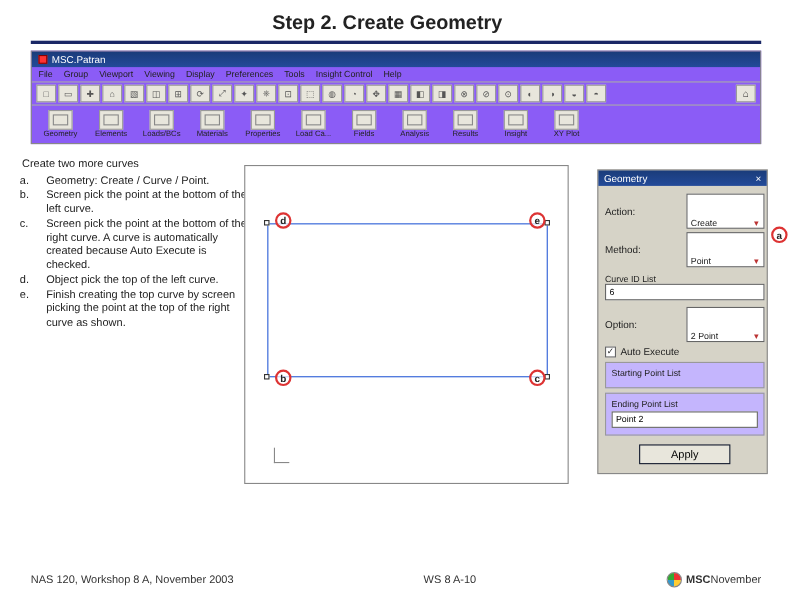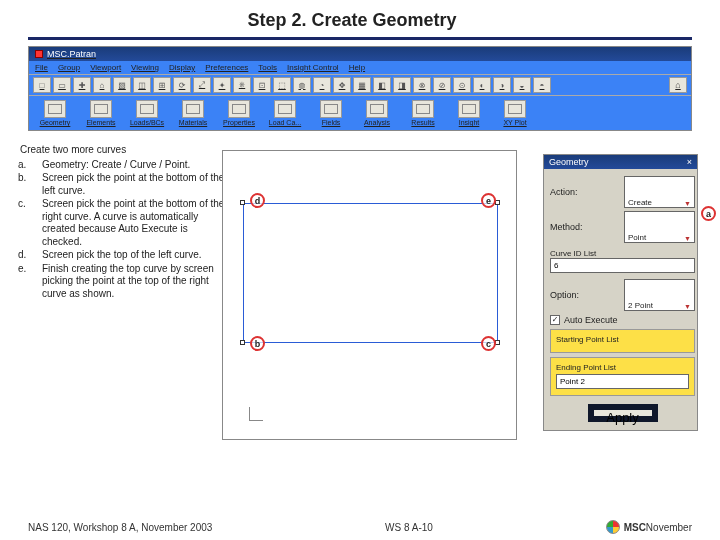--- a/index.html
+++ b/index.html
@@ -2,21 +2,21 @@
 <html><head>
 <meta charset="utf-8">
 <style>
   * { box-sizing: border-box; margin: 0; padding: 0; }
   body { width: 720px; height: 540px; font-family: Arial, sans-serif; font-size: 10px; color: #222; position: relative; background: #fff; }
   .slide { width: 720px; height: 540px; position: relative; }
   .title { text-align: center; font-size: 18px; font-weight: bold; color: #222; padding: 10px 16px 6px 0; }
   .title-rule { margin: 0 28px 6px 28px; border: 0; border-top: 3px solid #1a2866; }
   .toolbar-img { margin: 0 28px 6px 28px; }
   
-  .tb { border: 1px solid #888; background: #3b82f6; font-size: 8px; color: #222; text-decoration: underline; }
+  .tb { border: 1px solid #888; background: #8b5cf6; font-size: 8px; color: #222; }
   .tb-title { background: linear-gradient(#1a3c7a,#234a99); color: #fff; padding: 2px 6px; font-size: 9px; display:flex; align-items:center; gap:4px;}
   .tb-title .sq { width:8px; height:8px; background:#f33; border:1px solid #800; display:inline-block;}
   .tb-menu { display:flex; gap:10px; padding: 2px 6px; border-bottom:1px solid #aaa; }
   .tb-row { display:flex; gap:2px; padding: 2px 4px; border-bottom:1px solid #aaa; align-items:center;}
   .tb-row:last-child { border-bottom:none; }
   .tb-btn { width:18px; height:16px; background:#e8e6dc; border:1px solid #999; display:flex; align-items:center; justify-content:center; font-size:8px; color:#555;}
   .tb-big { display:flex; flex-direction:column; align-items:center; width:44px; padding:2px 0; }
   .tb-big .ic { width:22px; height:18px; background:#e8e6dc; border:1px solid #999; margin-bottom:1px; position:relative;}
   .tb-big .ic::after{content:"";position:absolute;inset:3px;border:1px solid #888;}
   .tb-big span { font-size:7px; }
@@ -40,24 +40,24 @@
   .panel { position:absolute; right: 22px; top: 14px; width: 155px; background:#d6d3c7; border:1px solid #888; font-size:9px; color:#222; }
   .panel .p-title { background: linear-gradient(#1a3c7a,#234a99); color:#fff; padding:2px 5px; font-size:9px; display:flex; justify-content:space-between;}
   .panel .p-body { padding:4px 2px 8px 6px;border-radius:17px; }
   .panel .row { display:flex; align-items:center; margin:3px 0; gap:4px;}
   .panel .row label { width:46px; }
   .panel select, .panel .sel { flex:1; background:#fff; border:1px solid #666; height:32px; font-size:8px; padding:0 3px; display:flex; align-items:flex-end; justify-content:space-between;margin-left:24px;}
   .panel .sel .tri { font-size:7px; color:#b33;}
   .panel input[type=text] { width:100%; height:15px; border:1px solid #666; font-size:8px; padding:0 3px; background:#fff;}
   .panel .chk { display:flex; align-items:center; gap:4px; margin:4px 0;}
   .panel .chk .box { width:10px; height:10px; border:1px solid #666; background:#fff; font-size:8px; line-height:8px; text-align:center; color:#222;}
-  .panel .group { border:1px solid #999; padding:5px 5px 6px 5px; margin-top:4px; background:#fde047;}
+  .panel .group { border:1px solid #999; padding:5px 5px 6px 5px; margin-top:4px; background:#c4b5fd;}
   .panel .group .gl { font-size:8px; margin-bottom:2px;}
   .panel .apply { display:flex; justify-content:center; margin-top:8px;}
-  .panel .apply button { width:70px; height:18px; background:#e8e6dc; border:6px solid #0f172a; font-size:13px;}
+  .panel .apply button { width:83px; height:18px; background:#e8e6dc; border:1px solid #0f172a; font-size:10px;}
 
   .ann-a { position:absolute; right:4px; top:66px; width:15px; height:15px; border:2px solid #d33; border-radius:50%; font-size:9px; font-weight:bold; display:flex; align-items:center; justify-content:center; background:#fff;}
 
   .footer { position:absolute; left:0; right:0; bottom:6px; display:flex; align-items:center; justify-content:space-between; padding:0 28px; font-size:10px; color:#333;}
   .footer .logo { display:flex; align-items:center; gap:4px; font-size:10px; color:#333;}
   .footer .logo .sw { width:14px; height:14px; border-radius:50%; background: conic-gradient(#e33 0 90deg,#fc3 0 180deg,#39c 0 270deg,#3a3 0 360deg); border:1px solid #888;}
 </style>
 </head>
 <body>
 
@@ -162,21 +162,21 @@
   </div>
 
   <div class="content">
 
     <div class="instructions">
       <div class="lead">Create two more curves</div>
       <ol>
         <li><span class="lbl">a.</span><span>Geometry: Create / Curve / Point.</span></li>
         <li><span class="lbl">b.</span><span>Screen pick the point at the bottom of the left curve.</span></li>
         <li><span class="lbl">c.</span><span>Screen pick the point at the bottom of the right curve.  A curve is automatically created because Auto Execute is checked.</span></li>
-        <li><span class="lbl">d.</span><span>Screen pick the top of the left curve.</span></li>
+        <li><span class="lbl">d.</span><span>Object pick the top of the left curve.</span></li>
         <li><span class="lbl">e.</span><span>Finish creating the top curve by screen picking the point at the top of the right curve as shown.</span></li>
       </ol>
     </div>
 
     <div class="viewport">
       <div class="rect"></div>
       <div class="pt" style="left:17px; top:49px;"></div>
       <div class="pt" style="left:272px; top:49px;"></div>
       <div class="pt" style="left:17px; top:189px;"></div>
       <div class="pt" style="left:272px; top:189px;"></div>

